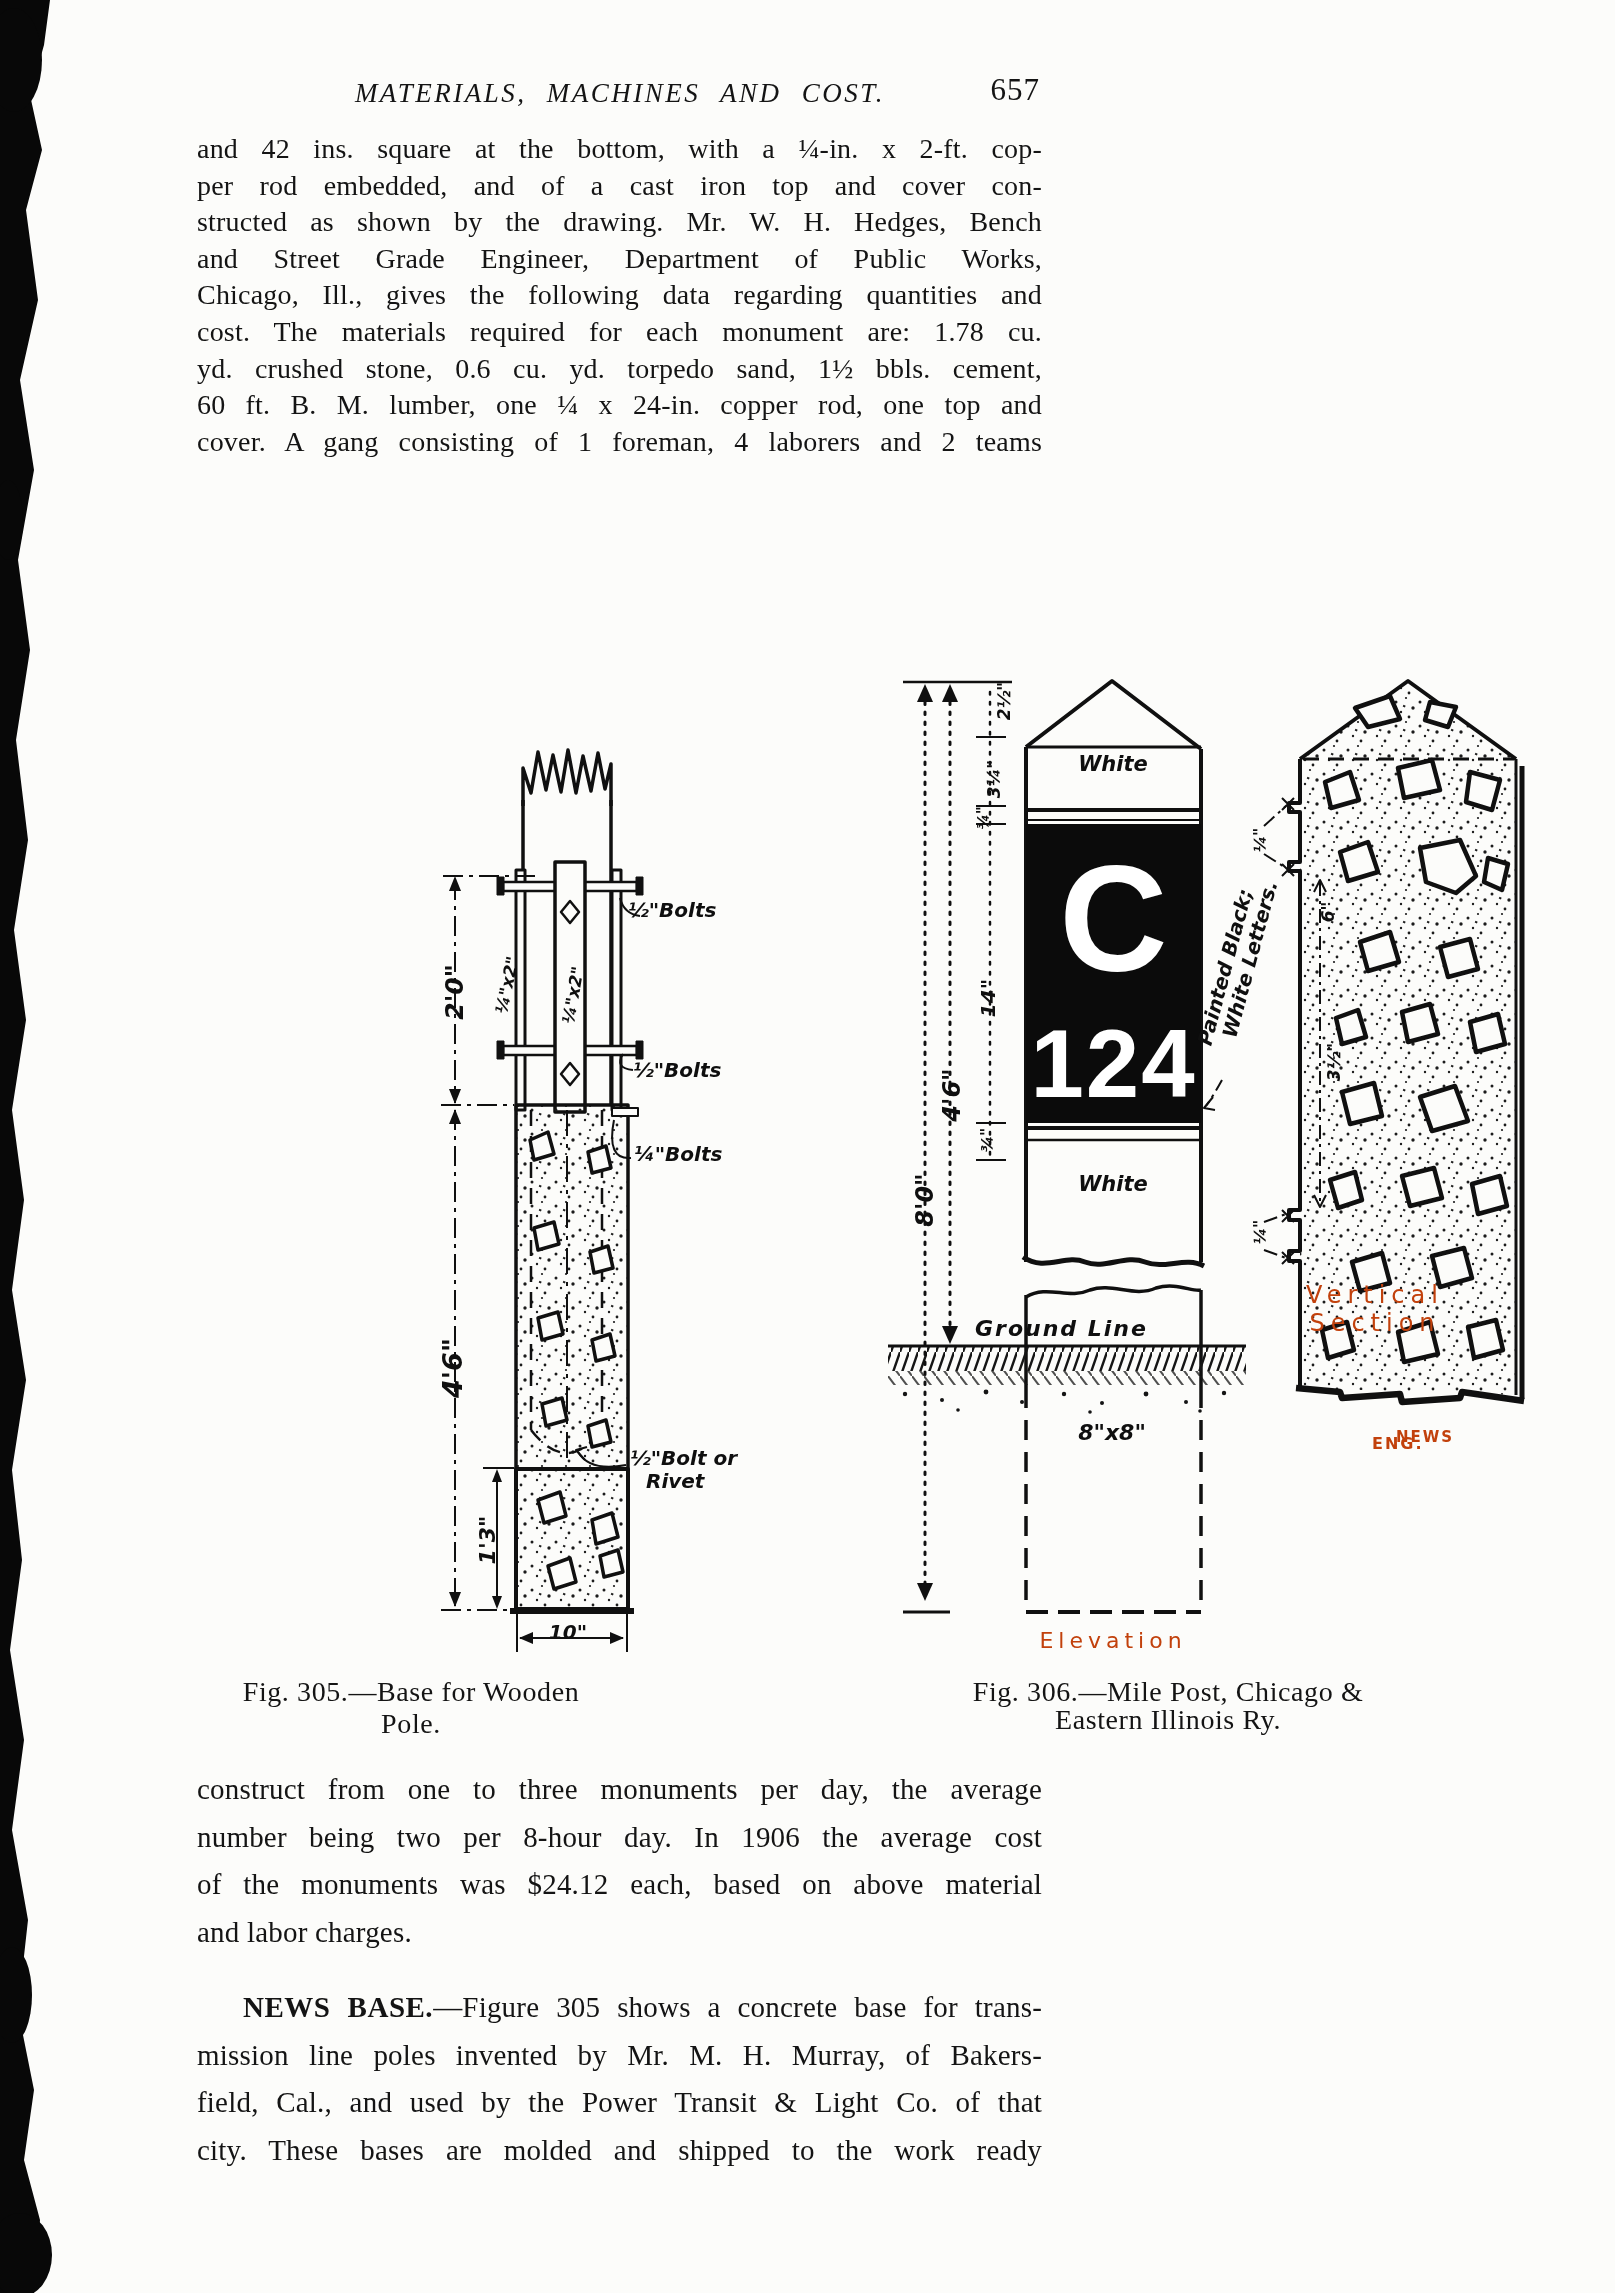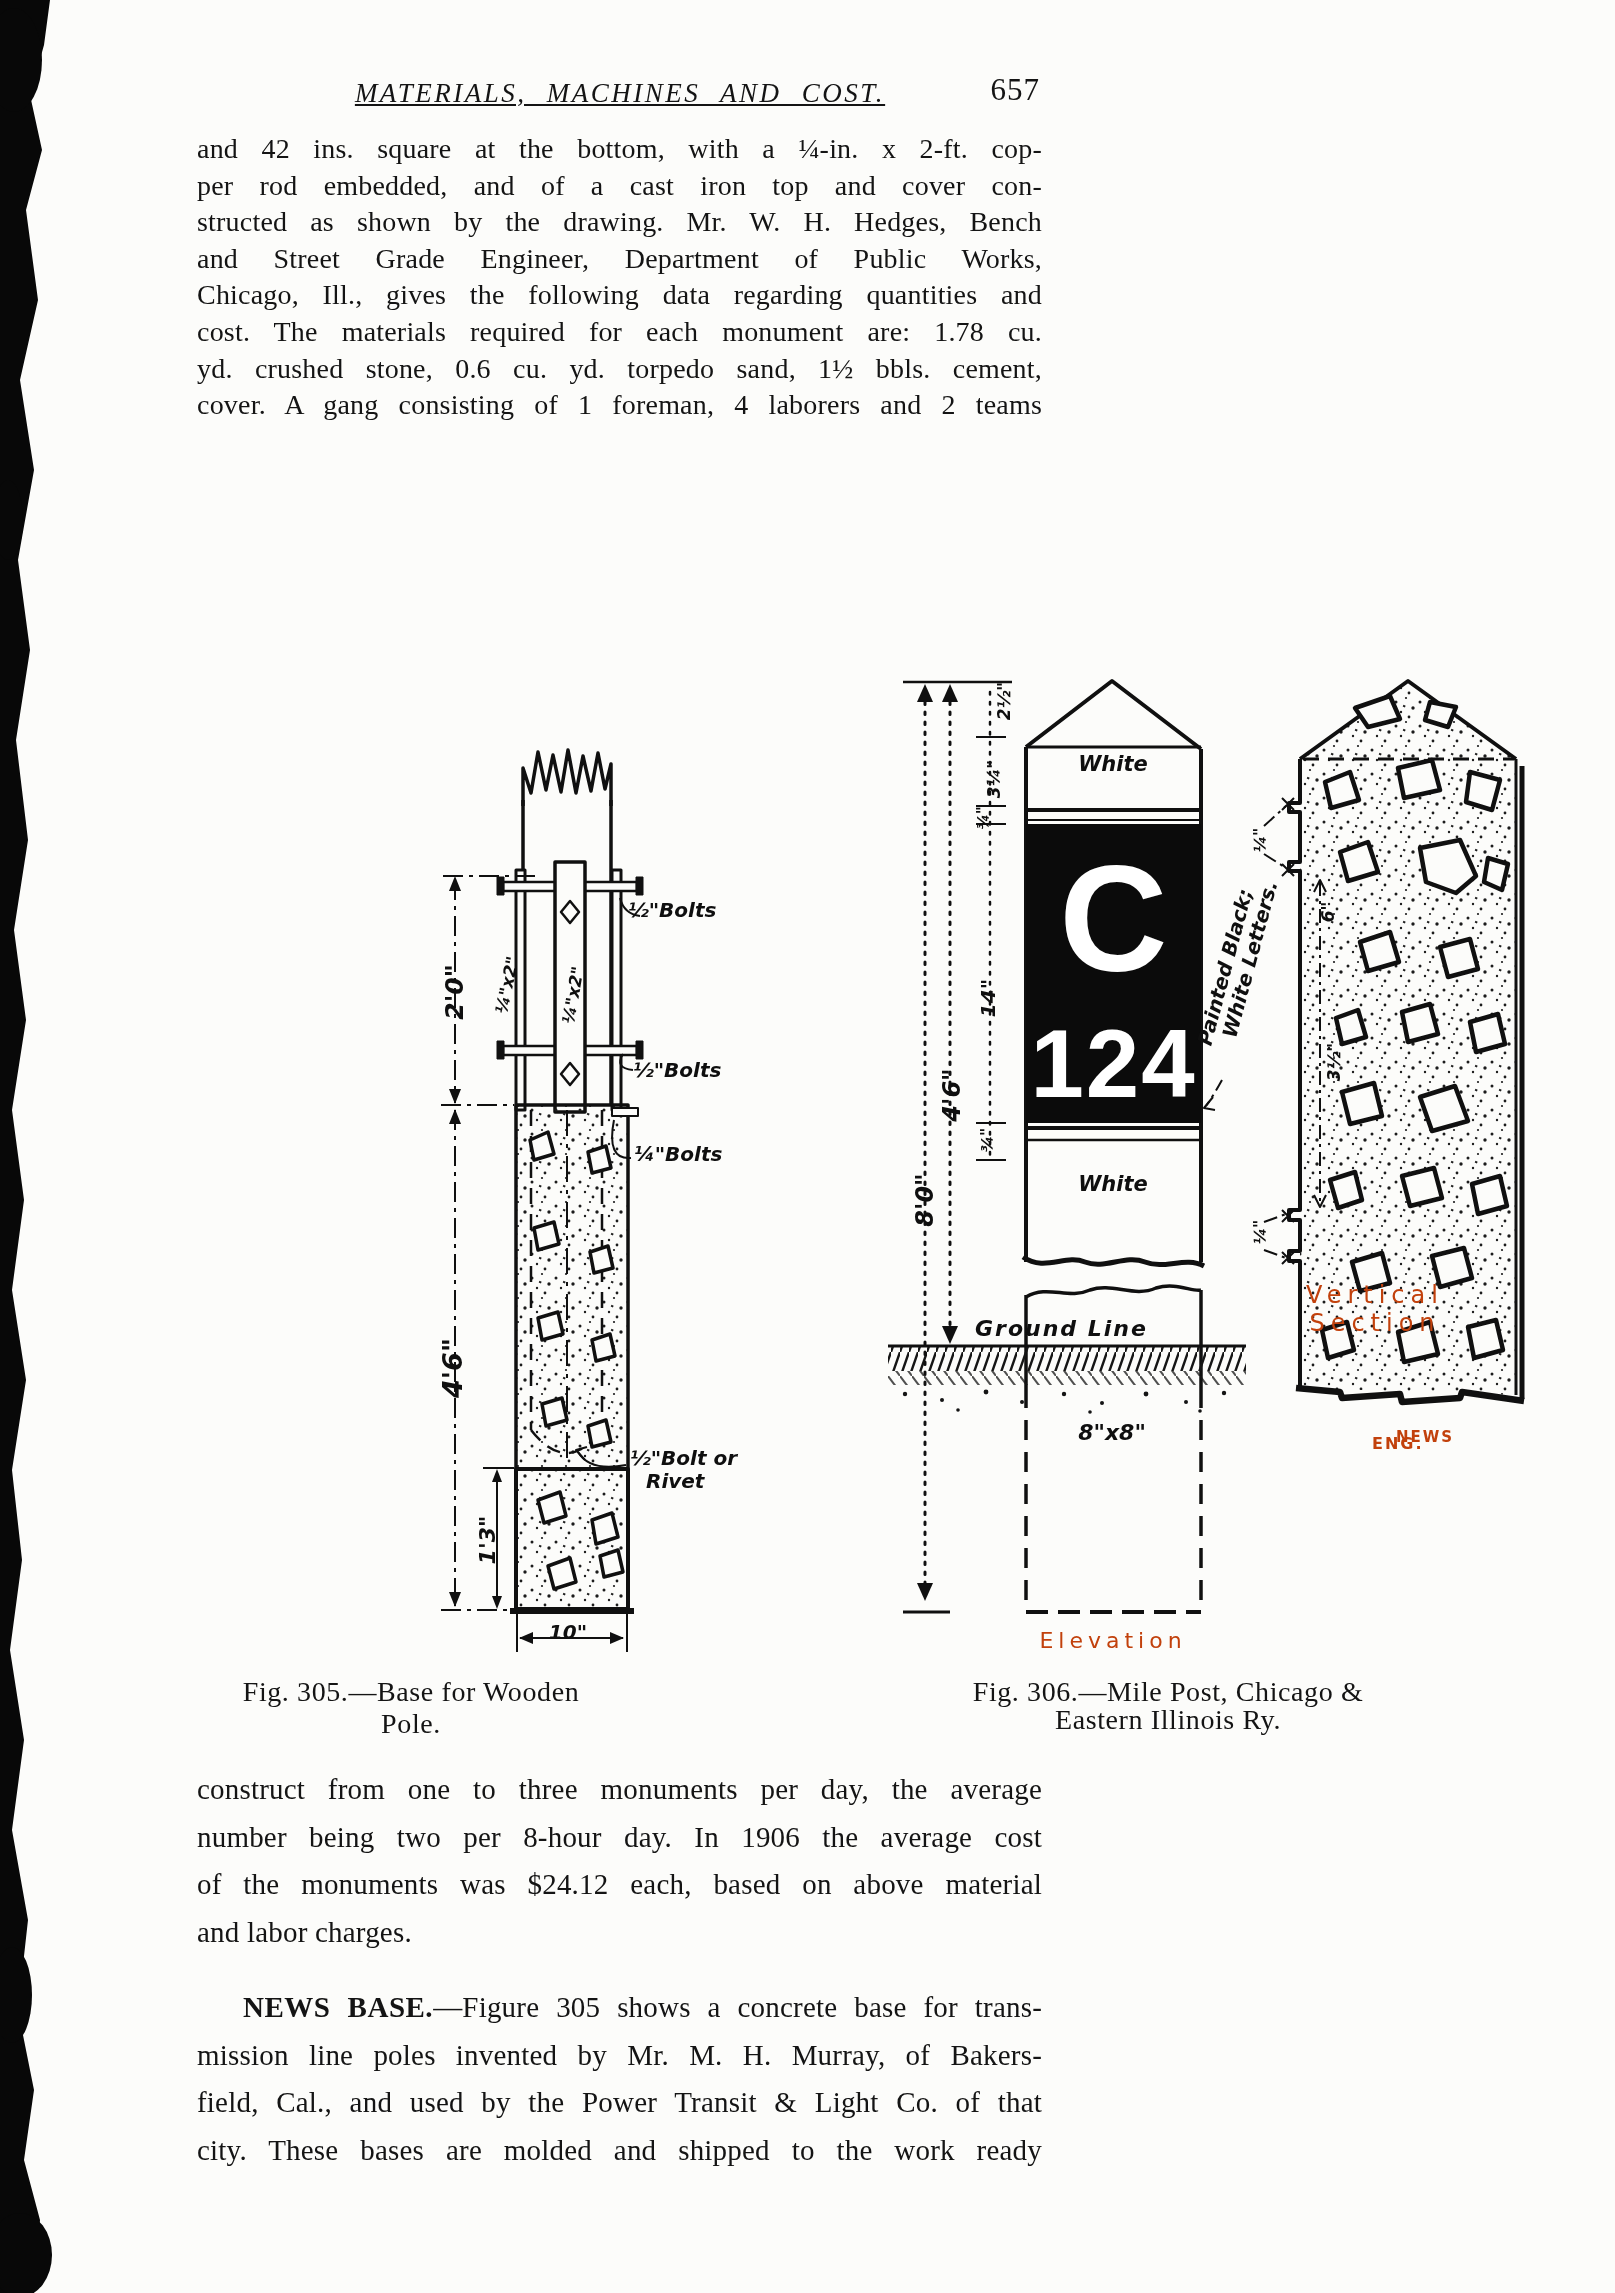--- a/index.html
+++ b/index.html
@@ -5,21 +5,21 @@
   html,body{margin:0;padding:0;background:#e8e8e4;}
   #page{position:relative;width:1615px;height:2293px;background:#fcfcfa;overflow:hidden;
         font-family:"Liberation Serif",serif;color:#141414;}
   .abs{position:absolute;}
   .bodytext{width:845px;font-size:28px;line-height:36.6px;letter-spacing:.2px;}
   .bodytext2{width:845px;font-size:29px;line-height:47.5px;letter-spacing:.2px;}
   .jl{text-align:justify;text-align-last:justify;}
   .ll{text-align:left;text-align-last:left;}
   .lead{font-weight:bold;letter-spacing:.5px;}
   .indent{text-indent:46px;}
-  .header-title{font-style:italic;font-size:27px;letter-spacing:2.5px;word-spacing:11px;text-align:center;text-decoration:underline;}
+  .header-title{font-style:italic;font-size:27px;letter-spacing:2.5px;word-spacing:11px;text-align:center;}
   .pagenum{font-size:31px;letter-spacing:1px;text-align:right;}
   .caption{font-size:28px;text-align:center;letter-spacing:.6px;}
   .hand{font-family:"DejaVu Sans",sans-serif;font-style:italic;font-weight:700;color:#0f0f0f;white-space:nowrap;}
   .print{font-family:"DejaVu Sans",sans-serif;color:#c2410c;white-space:nowrap;}
   .rot{transform:rotate(-90deg);}
   .ctr{text-align:center;}
   .white{color:#fff;}
   svg{display:block;}
 </style>
 </head>
@@ -239,20 +239,21 @@
   <div class="abs pagenum" style="left:940px;top:72px;width:100px;">657</div>
 
   <div class="abs bodytext" style="left:197px;top:131px;">
     <div class="jl">and 42 ins. square at the bottom, with a ¼-in. x 2-ft. cop-</div>
     <div class="jl">per rod embedded, and of a cast iron top and cover con-</div>
     <div class="jl">structed as shown by the drawing.  Mr. W. H. Hedges, Bench</div>
     <div class="jl">and Street Grade Engineer, Department of Public Works,</div>
     <div class="jl">Chicago, Ill., gives the following data regarding quantities and</div>
     <div class="jl">cost.  The materials required for each monument are: 1.78 cu.</div>
     <div class="jl">yd. crushed stone, 0.6 cu. yd. torpedo sand, 1½ bbls. cement,</div>
+    <div class="jl">60 ft. B. M. lumber, one ¼ x 24-in. copper rod, one top and</div>
     <div class="jl">cover.  A gang consisting of 1 foreman, 4 laborers and 2 teams</div>
   </div>
 
   <div class="abs hand rot" style="left:408px;top:977px;width:94px;height:30px;font-size:25px;text-align:center;">2'0"</div>
   <div class="abs hand rot" style="left:405px;top:1353px;width:94px;height:30px;font-size:27px;text-align:center;">4'6"</div>
   <div class="abs hand rot" style="left:450px;top:1525px;width:80px;height:30px;font-size:22px;text-align:center;">1'3"</div>
   <div class="abs hand ctr" style="left:533px;top:1620px;width:70px;font-size:20px;">10"</div>
   <div class="abs hand" style="left:628px;top:898px;font-size:20px;">½"Bolts</div>
   <div class="abs hand" style="left:633px;top:1058px;font-size:20px;">½"Bolts</div>
   <div class="abs hand" style="left:634px;top:1142px;font-size:20px;">¼"Bolts</div>

